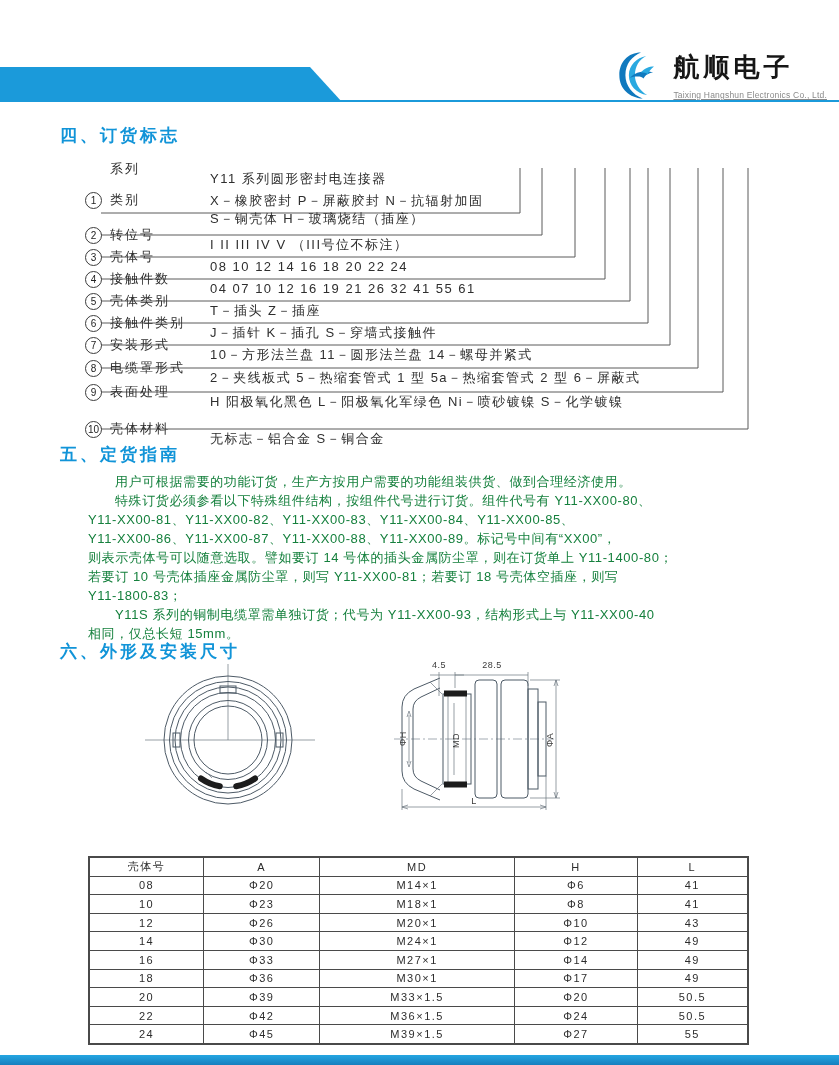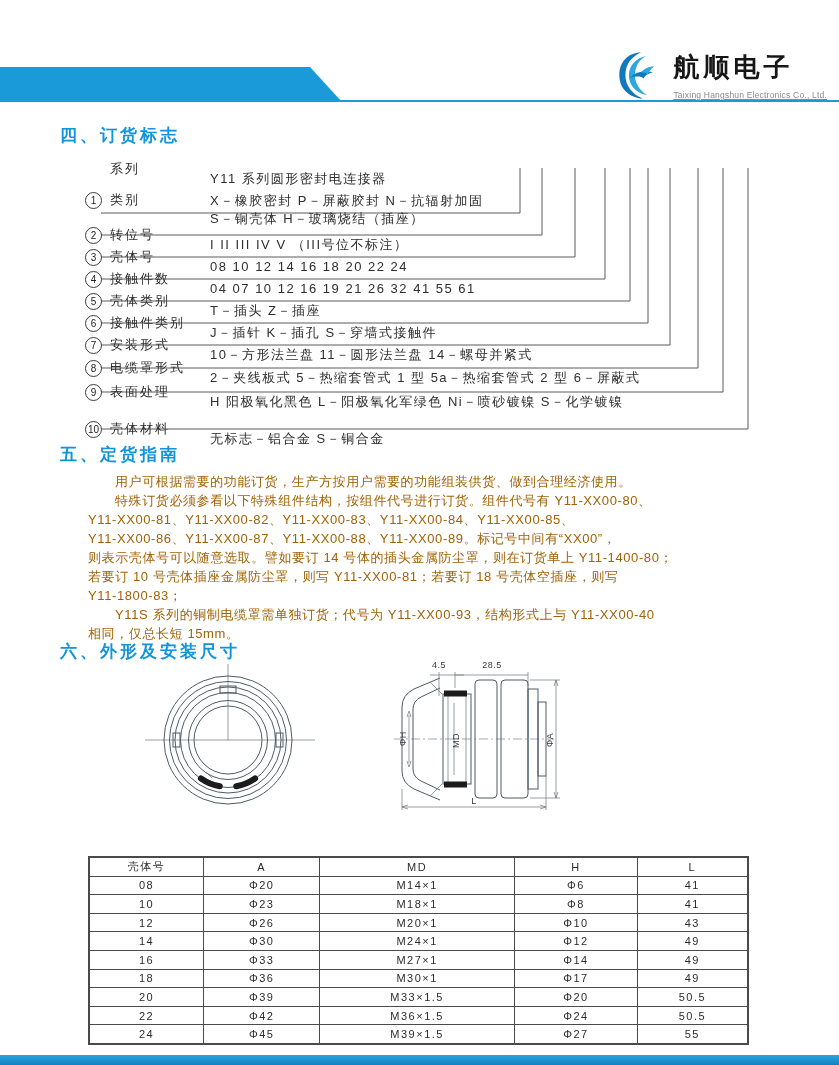--- a/index.html
+++ b/index.html
@@ -25,21 +25,21 @@
   #om-svg{position:absolute;left:0;top:0;z-index:0;}
   .om-row{position:absolute;left:0;display:flex;align-items:center;white-space:nowrap;z-index:1;}
   .om-num{flex:none;width:15px;height:15px;border:1px solid #3c3c3c;border-radius:50%;
           font-size:10px;line-height:15px;text-align:center;margin-right:8px;margin-top:1px;color:#222;}
   .om-num.blank{border-color:transparent;}
   .om-label{flex:none;min-width:100px;letter-spacing:2px;color:#2e2e2e;line-height:18px;}
   .om-content{letter-spacing:1.5px;color:#2e2e2e;margin-top:20px;}
   .om-content div{line-height:18px;}
 
   
-  #guide{position:absolute;left:88px;top:472px;width:692px;font-size:13px;color:#a16207;}
+  #guide{position:absolute;left:88px;top:472px;width:692px;font-size:13px;color:#15803d;}
   .guide-line{line-height:19px;letter-spacing:0.6px;white-space:nowrap;}
   .guide-line.indent{text-indent:27px;}
 
   
   .drawing{position:absolute;}
   .dline{stroke:#4d5a66;stroke-width:1;fill:none;}
   .dthin{stroke:#6b7680;stroke-width:0.7;fill:none;}
   .dcl{stroke:#7c8893;stroke-width:0.7;fill:none;stroke-dasharray:9 3 2 3;}
   .dfill{fill:#1c1c1c;stroke:none;}
   .dtext{font-size:9px;fill:#3a3a3a;letter-spacing:0.5px;}

